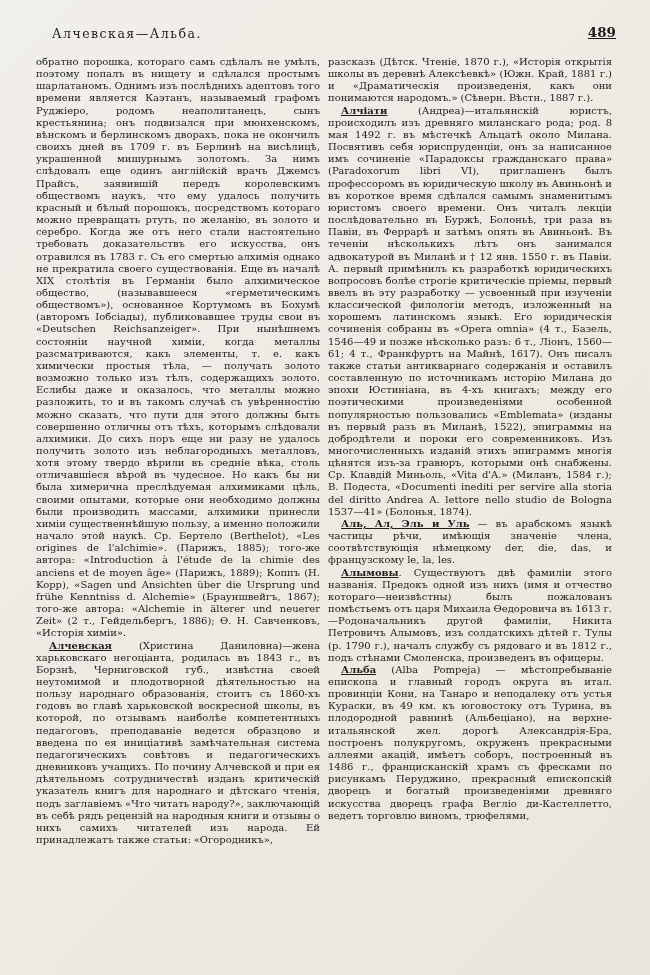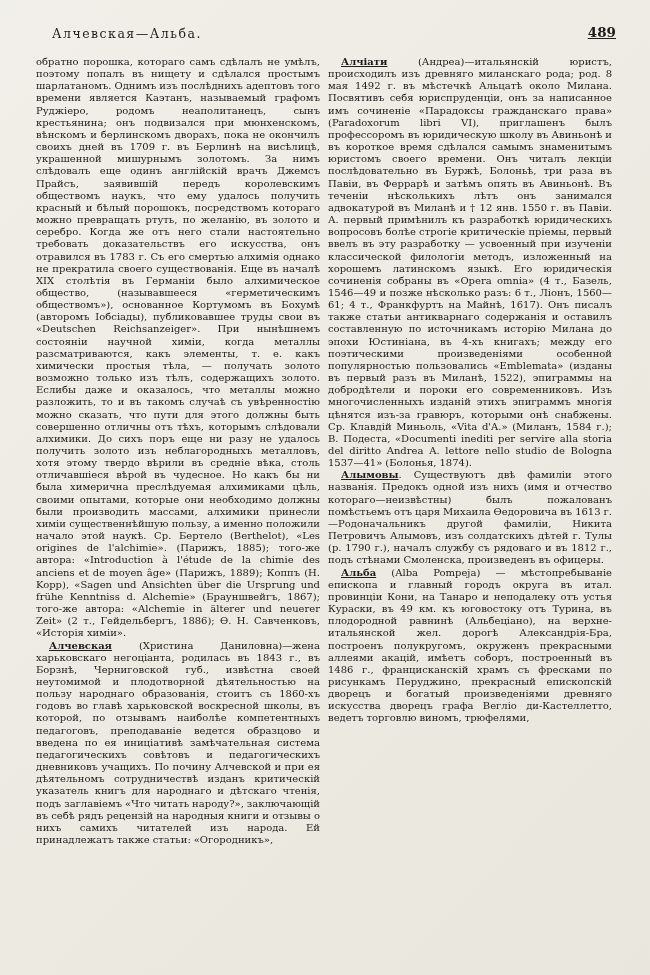--- a/index.html
+++ b/index.html
@@ -61,20 +61,22 @@
   </div>
 
   <div class="columns">
 
     <div class="col">
       <p class="cont"><span>обратно порошка, котораго самъ сдѣлалъ не умѣлъ, поэтому попалъ въ нищету и сдѣлался простымъ шарлатаномъ. Однимъ изъ послѣднихъ адептовъ того времени является Каэтанъ, называемый графомъ Руджіеро, родомъ неаполитанецъ, сынъ крестьянина; онъ подвизался при мюнхенскомъ, вѣнскомъ и берлинскомъ дворахъ, пока не окончилъ своихъ дней въ 1709 г. въ Берлинѣ на висѣлицѣ, украшенной мишурнымъ золотомъ. За нимъ слѣдовалъ еще одинъ англійскій врачъ Джемсъ Прайсъ, заявившій передъ королевскимъ обществомъ наукъ, что ему удалось получить красный и бѣлый порошокъ, посредствомъ котораго можно превращать ртуть, по желанію, въ золото и серебро. Когда же отъ него стали настоятельно требовать доказательствъ его искусства, онъ отравился въ 1783 г. Съ его смертью алхимія однако не прекратила своего существованія. Еще въ началѣ XIX столѣтія въ Германіи было алхимическое общество, (называвшееся «герметическимъ обществомъ»), основанное Кортумомъ въ Бохумѣ (авторомъ Іобсіады), публиковавшее труды свои въ «Deutschen Reichsanzeiger». При нынѣшнемъ состояніи научной химіи, когда металлы разсматриваются, какъ элементы, т. е. какъ химически простыя тѣла, — получать золото возможно только изъ тѣлъ, содержащихъ золото. Еслибы даже и оказалось, что металлы можно разложить, то и въ такомъ случаѣ съ увѣренностію можно сказать, что пути для этого должны быть совершенно отличны отъ тѣхъ, которымъ слѣдовали алхимики. До сихъ поръ еще ни разу не удалось получить золото изъ неблагородныхъ металловъ, хотя этому твердо вѣрили въ среднie вѣка, столь отличавшіеся вѣрой въ чудесное. Но какъ бы ни была химерична преслѣдуемая алхимиками цѣль, своими опытами, которые они необходимо должны были производить массами, алхимики принесли химіи существеннѣйшую пользу, а именно положили начало этой наукѣ. Ср. Бертело (Berthelot), «Les origines de l'alchimie». (Парижъ, 1885); того-же автора: «Introduction à l'étude de la chimie des anciens et de moyen âge» (Парижъ, 1889); Коппъ (H. Kopp), «Sagen und Ansichten über die Ursprung und frühe Kenntniss d. Alchemie» (Брауншвейгъ, 1867); того-же автора: «Alchemie in älterer und neuerer Zeit» (2 т., Гейдельбергъ, 1886); Ѳ. Н. Савченковъ, «Исторія химіи».</span></p>
       <p class="article"><b class="term">Алчевская</b><span> (Христина Даниловна)—жена харьковскаго негоціанта, родилась въ 1843 г., въ Борзнѣ, Черниговской губ., извѣстна своей неутомимой и плодотворной дѣятельностью на пользу народнаго образованія, стоитъ съ 1860-хъ годовъ во главѣ харьковской воскресной школы, въ которой, по отзывамъ наиболѣе компетентныхъ педагоговъ, преподаваніе ведется образцово и введена по ея иниціативѣ замѣчательная система педагогическихъ совѣтовъ и педагогическихъ дневниковъ учащихъ. По почину Алчевской и при ея дѣятельномъ сотрудничествѣ изданъ критическій указатель книгъ для народнаго и дѣтскаго чтенія, подъ заглавіемъ «Что читать народу?», заключающій въ себѣ рядъ рецензій на народныя книги и отзывы о нихъ самихъ читателей изъ народа. Ей принадлежатъ также статьи: «Огородникъ»,</span></p>
     </div>
 
     <div class="col">
+      <p class="cont"><span>разсказъ (Дѣтск. Чтеніе, 1870 г.), «Исторія открытія школы въ деревнѣ Алексѣевкѣ» (Южн. Край, 1881 г.) и «Драматическія произведенія, какъ они понимаются народомъ.» (Сѣверн. Вѣстн., 1887 г.).</span></p>
       <p class="article"><b class="term">Алчіати</b><span> (Андреа)—итальянскій юристъ, происходилъ изъ древняго миланскаго рода; род. 8 мая 1492 г. въ мѣстечкѣ Альцатѣ около Милана. Посвятивъ себя юриспруденціи, онъ за написанное имъ сочиненіе «Парадоксы гражданскаго права» (Paradoxorum libri VI), приглашенъ былъ профессоромъ въ юридическую школу въ Авиньонѣ и въ короткое время сдѣлался самымъ знаменитымъ юристомъ своего времени. Онъ читалъ лекціи послѣдовательно въ Буржѣ, Болоньѣ, три раза въ Павіи, въ Феррарѣ и затѣмъ опять въ Авиньонѣ. Въ теченіи нѣсколькихъ лѣтъ онъ занимался адвокатурой въ Миланѣ и † 12 янв. 1550 г. въ Павіи. А. первый примѣнилъ къ разработкѣ юридическихъ вопросовъ болѣе строгіе критическіе пріемы, первый ввелъ въ эту разработку — усвоенный при изученіи классической филологіи методъ, изложенный на хорошемъ латинскомъ языкѣ. Его юридическія сочиненія собраны въ «Opera omnia» (4 т., Базель, 1546—49 и позже нѣсколько разъ: 6 т., Ліонъ, 1560—61; 4 т., Франкфуртъ на Майнѣ, 1617). Онъ писалъ также статьи антикварнаго содержанія и оставилъ составленную по источникамъ исторію Милана до эпохи Юстиніана, въ 4-хъ книгахъ; между его поэтическими произведеніями особенной популярностью пользовались «Emblemata» (изданы въ первый разъ въ Миланѣ, 1522), эпиграммы на добродѣтели и пороки его современниковъ. Изъ многочисленныхъ изданій этихъ эпиграммъ многія цѣнятся изъ-за гравюръ, которыми онѣ снабжены. Ср. Клавдій Миньоль, «Vita d'A.» (Миланъ, 1584 г.); В. Подеста, «Documenti inediti per servire alla storia del diritto Andrea A. lettore nello studio de Bologna 1537—41» (Болонья, 1874).</span></p>
+      <p class="article"><b class="term">Аль, Ал, Эль и Уль</b><span> — въ арабскомъ языкѣ частицы рѣчи, имѣющія значеніе члена, соотвѣтствующія нѣмецкому der, die, das, и французскому le, la, les.</span></p>
       <p class="article"><b class="term">Алымовы</b><span>. Существуютъ двѣ фамиліи этого названія. Предокъ одной изъ нихъ (имя и отчество котораго—неизвѣстны) былъ пожалованъ помѣстьемъ отъ царя Михаила Ѳедоровича въ 1613 г.—Родоначальникъ другой фамиліи, Никита Петровичъ Алымовъ, изъ солдатскихъ дѣтей г. Тулы (р. 1790 г.), началъ службу съ рядоваго и въ 1812 г., подъ стѣнами Смоленска, произведенъ въ офицеры.</span></p>
       <p class="article"><b class="term">Альба</b><span> (Alba Pompeja) — мѣстопребываніе епископа и главный городъ округа въ итал. провинціи Кони, на Танаро и неподалеку отъ устья Кураски, въ 49 км. къ юговостоку отъ Турина, въ плодородной равнинѣ (Альбеціано), на верхне-итальянской жел. дорогѣ Александрія-Бра, построенъ полукругомъ, окруженъ прекрасными аллеями акацій, имѣетъ соборъ, построенный въ 1486 г., францисканскій храмъ съ фресками по рисункамъ Перуджино, прекрасный епископскій дворецъ и богатый произведеніями древняго искусства дворецъ графа Вегліо ди-Кастеллетто, ведетъ торговлю виномъ, трюфелями,</span></p>
     </div>
 
   </div>
 
 </div>
 
 </body></html>

